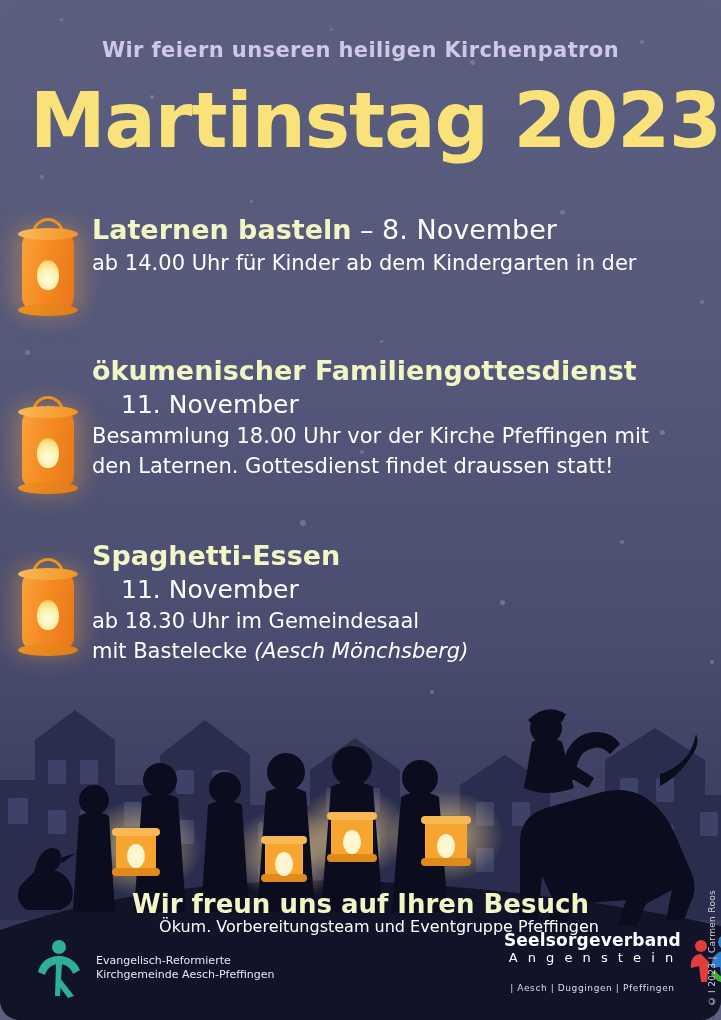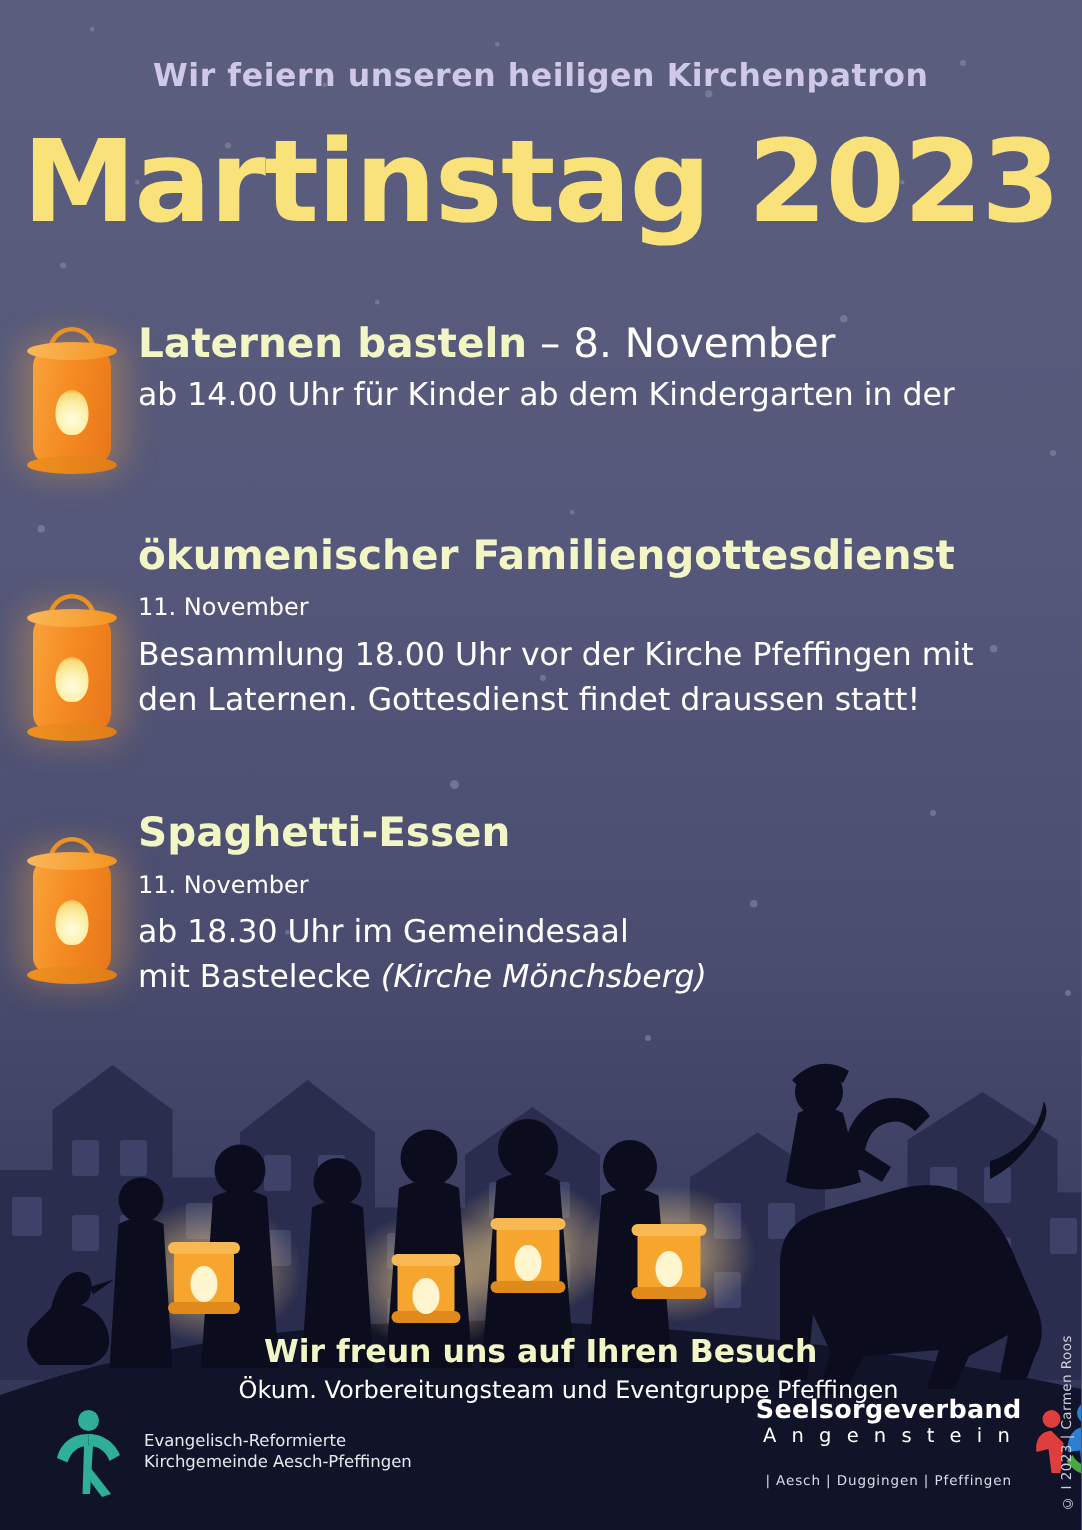--- a/index.html
+++ b/index.html
@@ -7,20 +7,21 @@
     width: 721px; height: 1020px;
     background: #5c5f7e;
     font-family: "DejaVu Sans", sans-serif;
     overflow: hidden;
   }
   #poster {
     position: relative;
     width: 721px; height: 1020px;
     background: linear-gradient(180deg, #5b5e7d 0%, #55587a 35%, #4a4d70 62%, #3b3e60 80%, #2e3152 100%);
     overflow: hidden;
+    border-radius: 20px;
   }
   
   .speck {
     position: absolute;
     border-radius: 50%;
     background: #8e90a8;
     opacity: .55;
   }
   
   .kicker {
@@ -29,41 +30,42 @@
     text-align: center;
     color: #cfc8e8;
     font-size: 21px;
     font-weight: bold;
     letter-spacing: .4px;
     font-family: "DejaVu Sans", sans-serif;
   }
   .title {
     position: absolute;
     top: 78px; left: 0; width: 721px;
-    text-align: center;
+    text-align: right;
     color: #f9e27a;
     font-size: 76px;
     line-height: 86px;
     font-weight: bold;
     letter-spacing: -1px;
   }
   
   .block { position: absolute; left: 92px; width: 620px; }
   .block h2 {
     color: #f2f5c4;
     font-size: 27px;
     font-weight: bold;
     line-height: 32px;
     margin-bottom: 2px;
   }
   .block h2 .rest { color: #ffffff; font-weight: normal; }
   .block .date {
     color: #ffffff;
-    font-size: 16px;
+    font-size: 25px;
     line-height: 32px;
+    margin-left: 29px;
   }
   .block p {
     color: #ffffff;
     font-size: 21px;
     line-height: 30px;
   }
   .block p .ital { font-style: italic; }
   #block1 { top: 214px; }
   #block2 { top: 355px; }
   #block3 { top: 540px; }
@@ -107,21 +109,21 @@
   }
   #lantern1 { top: 222px; left: 18px; }
   #lantern2 { top: 400px; left: 18px; }
   #lantern3 { top: 562px; left: 18px; }
   
   .skyline { position: absolute; bottom: 0; left: 0; width: 721px; height: 400px; }
   
   .footer-title {
     position: absolute; top: 889px; left: 0; width: 721px;
     text-align: center; color: #f2f5c4;
-    font-size: 21px; font-weight: bold;
+    font-size: 26px; font-weight: bold;
   }
   .footer-sub {
     position: absolute; top: 917px; left: 0; width: 721px;
     text-align: center; color: #ffffff;
     font-size: 16px;
     padding-left: 37px;
   }
   .logo-left {
     position: absolute; left: 34px; top: 938px;
     display: flex; align-items: center; gap: 10px;
@@ -207,21 +209,21 @@
     <h2>ökumenischer Familiengottesdienst</h2>
     <div class="date">11. November</div>
     <p>Besammlung 18.00 Uhr vor der Kirche Pfeffingen mit</p>
     <p>den Laternen. Gottesdienst findet draussen statt!</p>
   </div>
 
   <div class="block" id="block3">
     <h2>Spaghetti-Essen</h2>
     <div class="date">11. November</div>
     <p>ab 18.30 Uhr im Gemeindesaal</p>
-    <p><span>mit Bastelecke </span><span class="ital">(Kirche Mönchsberg)</span></p>
+    <p><span>mit Bastelecke </span><span class="ital">(Aesch Mönchsberg)</span></p>
   </div>
 
   <svg class="skyline" viewBox="0 0 721 400" preserveAspectRatio="none">
     <defs>
       <radialGradient id="glow" cx="50%" cy="50%" r="50%">
         <stop offset="0%" stop-color="#ffd98a" stop-opacity=".75"></stop>
         <stop offset="100%" stop-color="#ffd98a" stop-opacity="0"></stop>
       </radialGradient>
     </defs>
 

